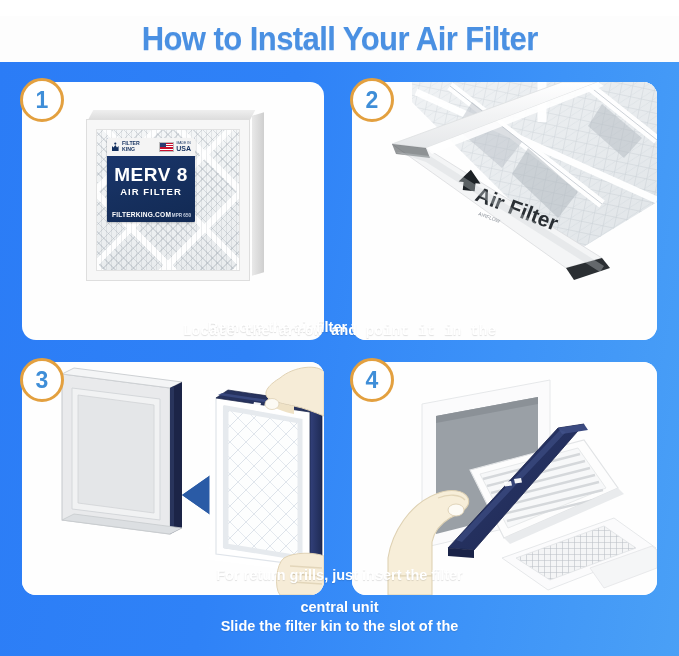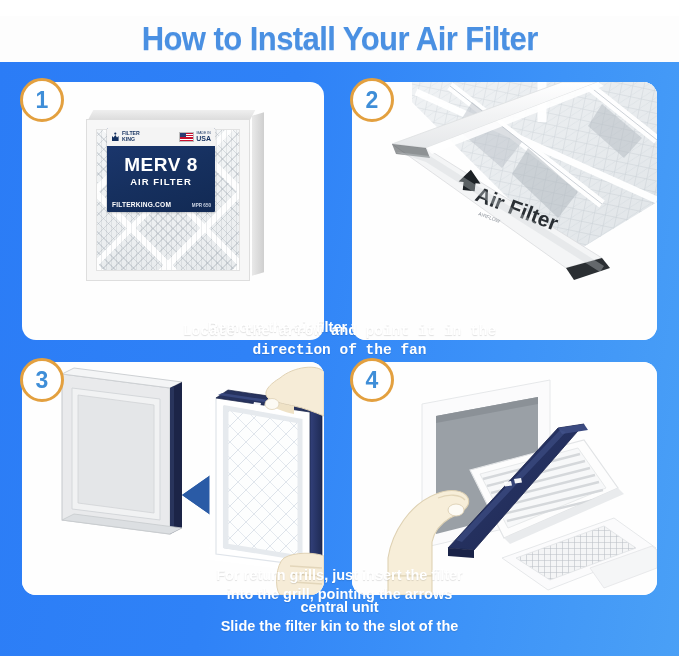--- a/index.html
+++ b/index.html
@@ -129,22 +129,22 @@
     position: absolute; left: 9px; top: 9px; right: 9px; bottom: 9px;
     background:
       repeating-linear-gradient(45deg, rgba(255,255,255,0.95) 0 6px, transparent 6px 52px),
       repeating-linear-gradient(-45deg, rgba(255,255,255,0.95) 0 6px, transparent 6px 52px);
   }
   .pleat-ribs {
     position: absolute; left: 9px; top: 9px; right: 9px; bottom: 9px;
     background: repeating-linear-gradient(90deg, rgba(120,130,140,0.14) 0 1px, transparent 1px 5px);
   }
   .label {
-    position: absolute; left: 20px; top: 8px;
-    width: 108px; height: 84px;
+    position: absolute; left: 20px; top: 18px;
+    width: 88px; height: 84px;
     background: linear-gradient(160deg, #1c3871 0%, #16305f 55%, #122a54 100%);
     border-radius: 1px;
     box-shadow: 0 1px 2px rgba(0,0,0,0.2);
     overflow: hidden;
   }
   .label-top {
     position: absolute; left: 0; top: 0; width: 100%; height: 18px;
     background: #f4f4f4;
     display: flex; align-items: center; justify-content: space-between;
     padding: 0 4px; box-sizing: border-box;
@@ -314,21 +314,20 @@
             <text x="126" y="133" transform="rotate(21 126 133)" font-family="Liberation Sans, sans-serif" font-size="5" fill="#8b9199">AIRFLOW</text>
 
             <path d="M44 70 L78 74 L252 184 L248 190 L74 80 Z" fill="#cfd3d7" opacity="0.35"></path>
           </svg>
         </div>
       </div>
       <div class="badge">2</div>
     </div>
     <div class="caption cap-2">
       <span>Locate the arrow and point it in the</span>
-      <span>direction of the fan</span>
     </div>
 
     <div class="cell cell-3">
       <div class="card">
         <div class="p3-stage">
           <svg width="302" height="233" viewBox="0 0 302 233">
             <defs>
               <pattern id="diag3" width="16" height="16" patternUnits="userSpaceOnUse">
                 <rect width="16" height="16" fill="#fdfefe"></rect>
                 <path d="M0 16 L16 0 M-4 4 L4 -4 M12 20 L20 12" stroke="#dde3ea" stroke-width="1"></path>
@@ -461,17 +460,16 @@
               <path d="M164 196 L252 164 L284 186 L198 218 Z" fill="url(#mesh4)" stroke="#dfe2e5" stroke-width="0.8"></path>
               <path d="M238 206 L300 184 L305 188 L305 206 L252 226 Z" fill="#f5f6f7" stroke="#e3e5e7" stroke-width="0.8"></path>
             </g>
           </svg>
         </div>
       </div>
       <div class="badge">4</div>
     </div>
     <div class="caption cap-4">
       <span>For return grills, just insert the filter</span>
-      <span>into the grill, pointing the arrows</span>
     </div>
 
   </div>
 </div>
 
 </body></html>

